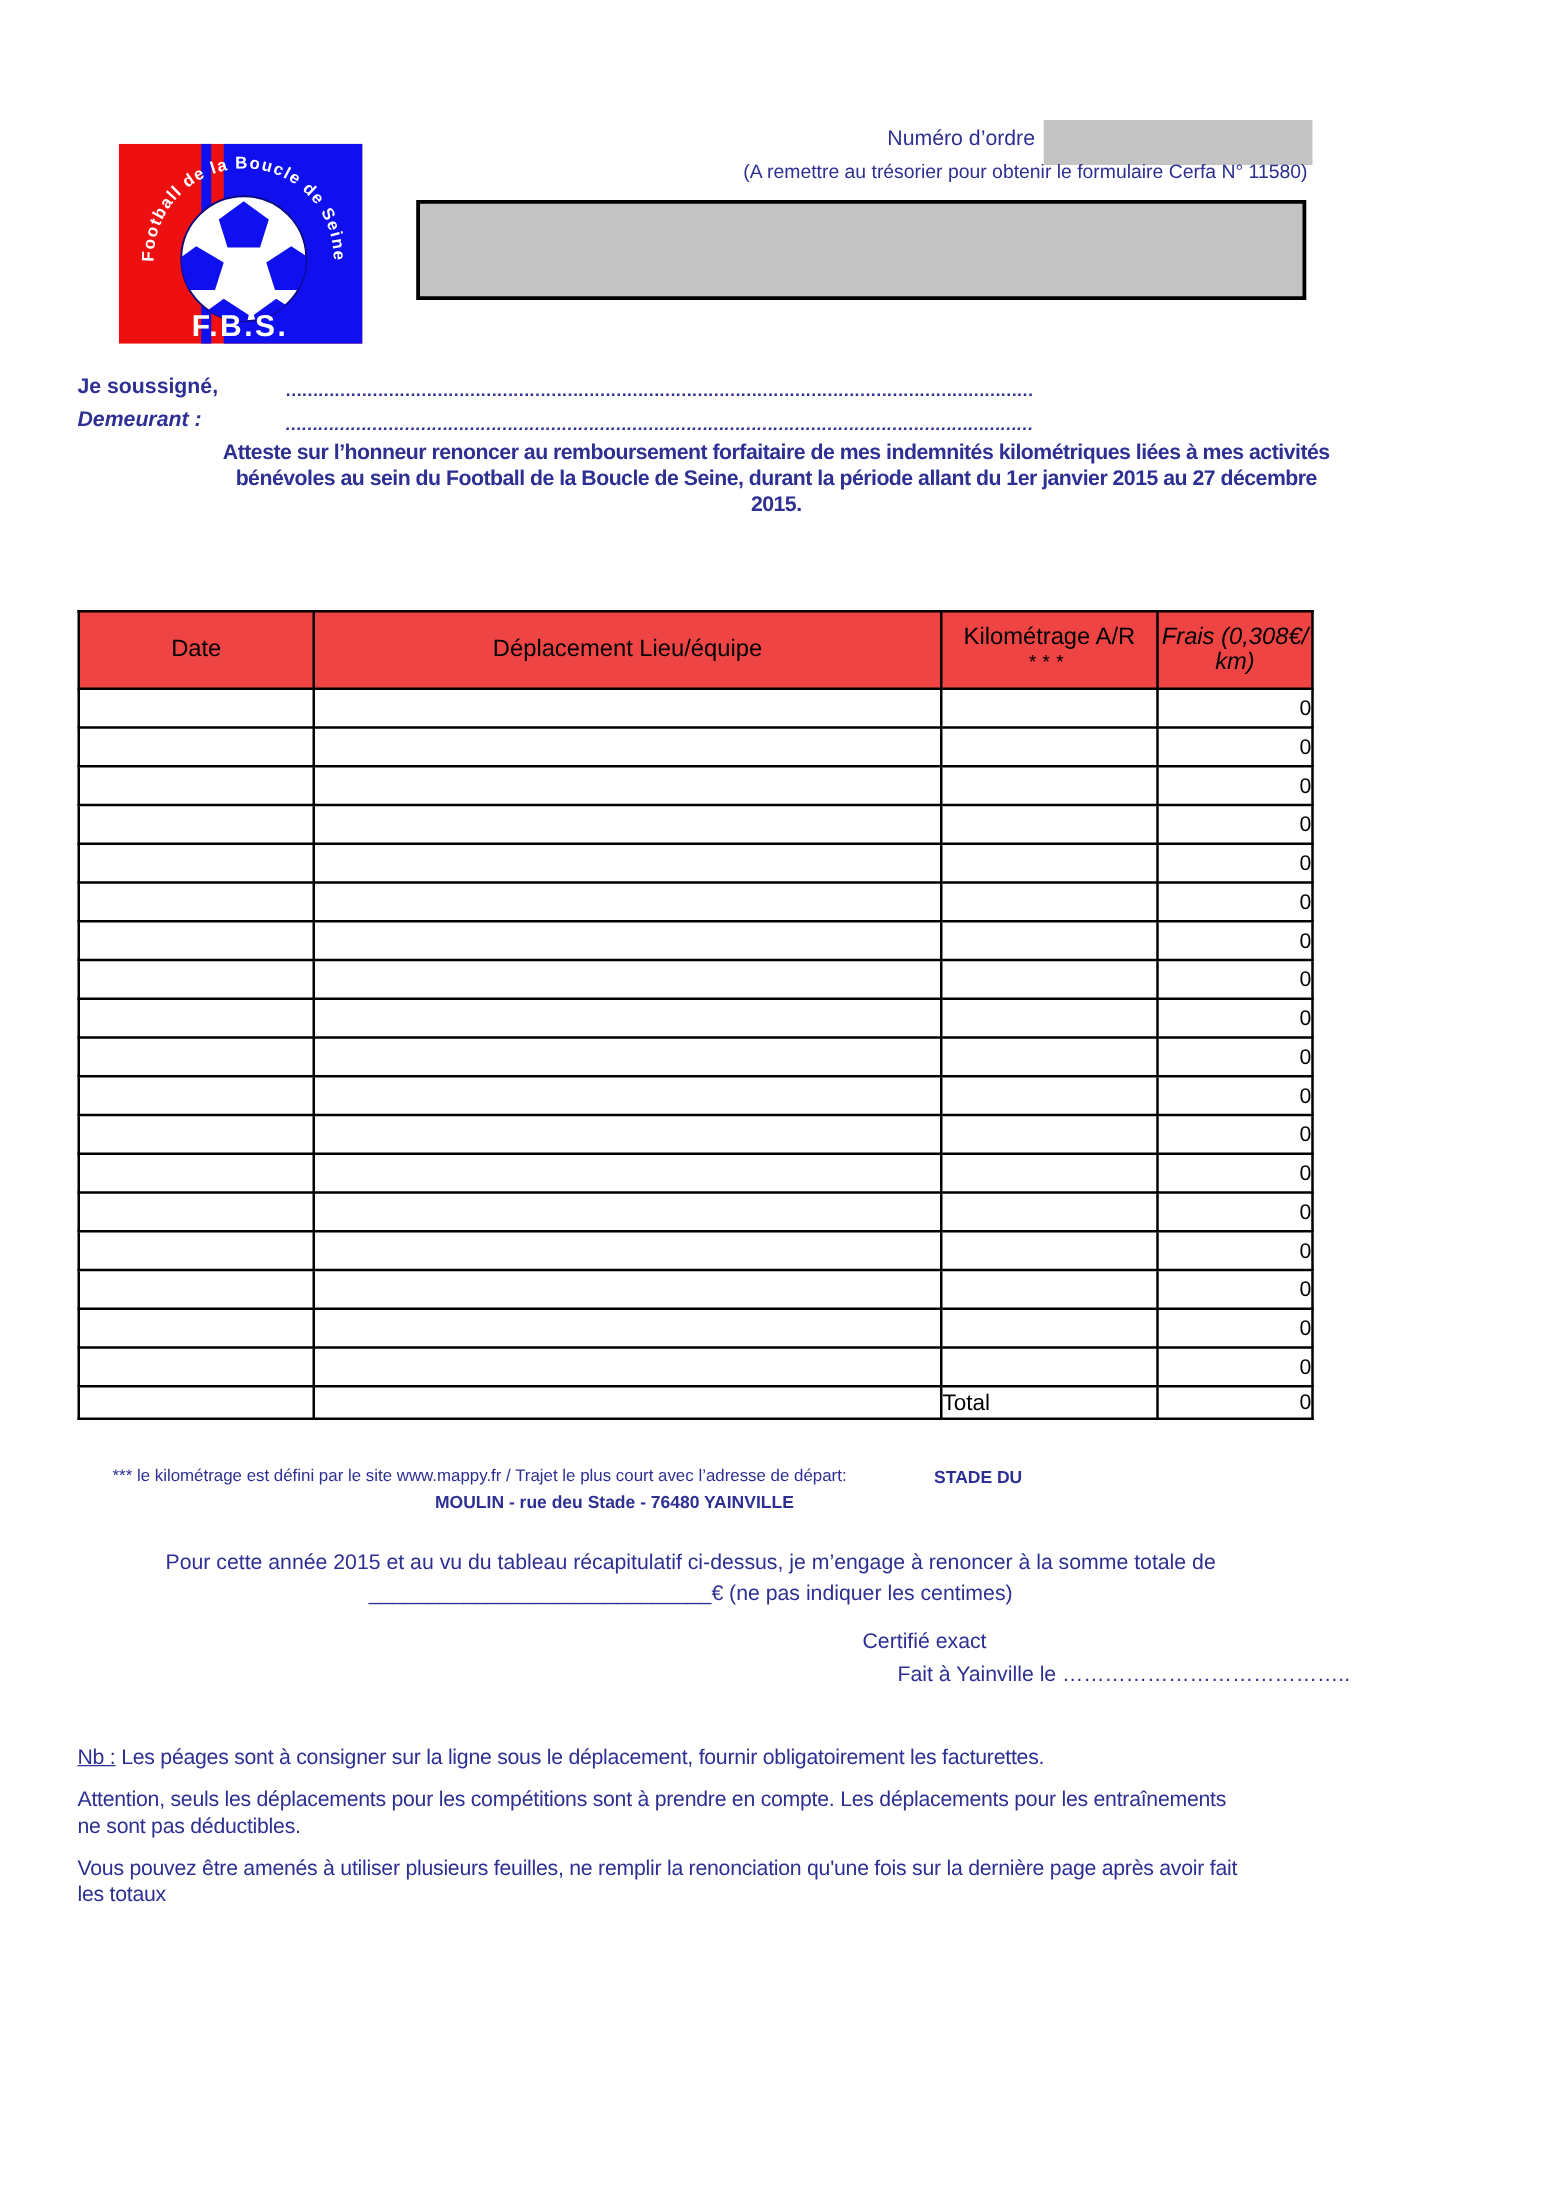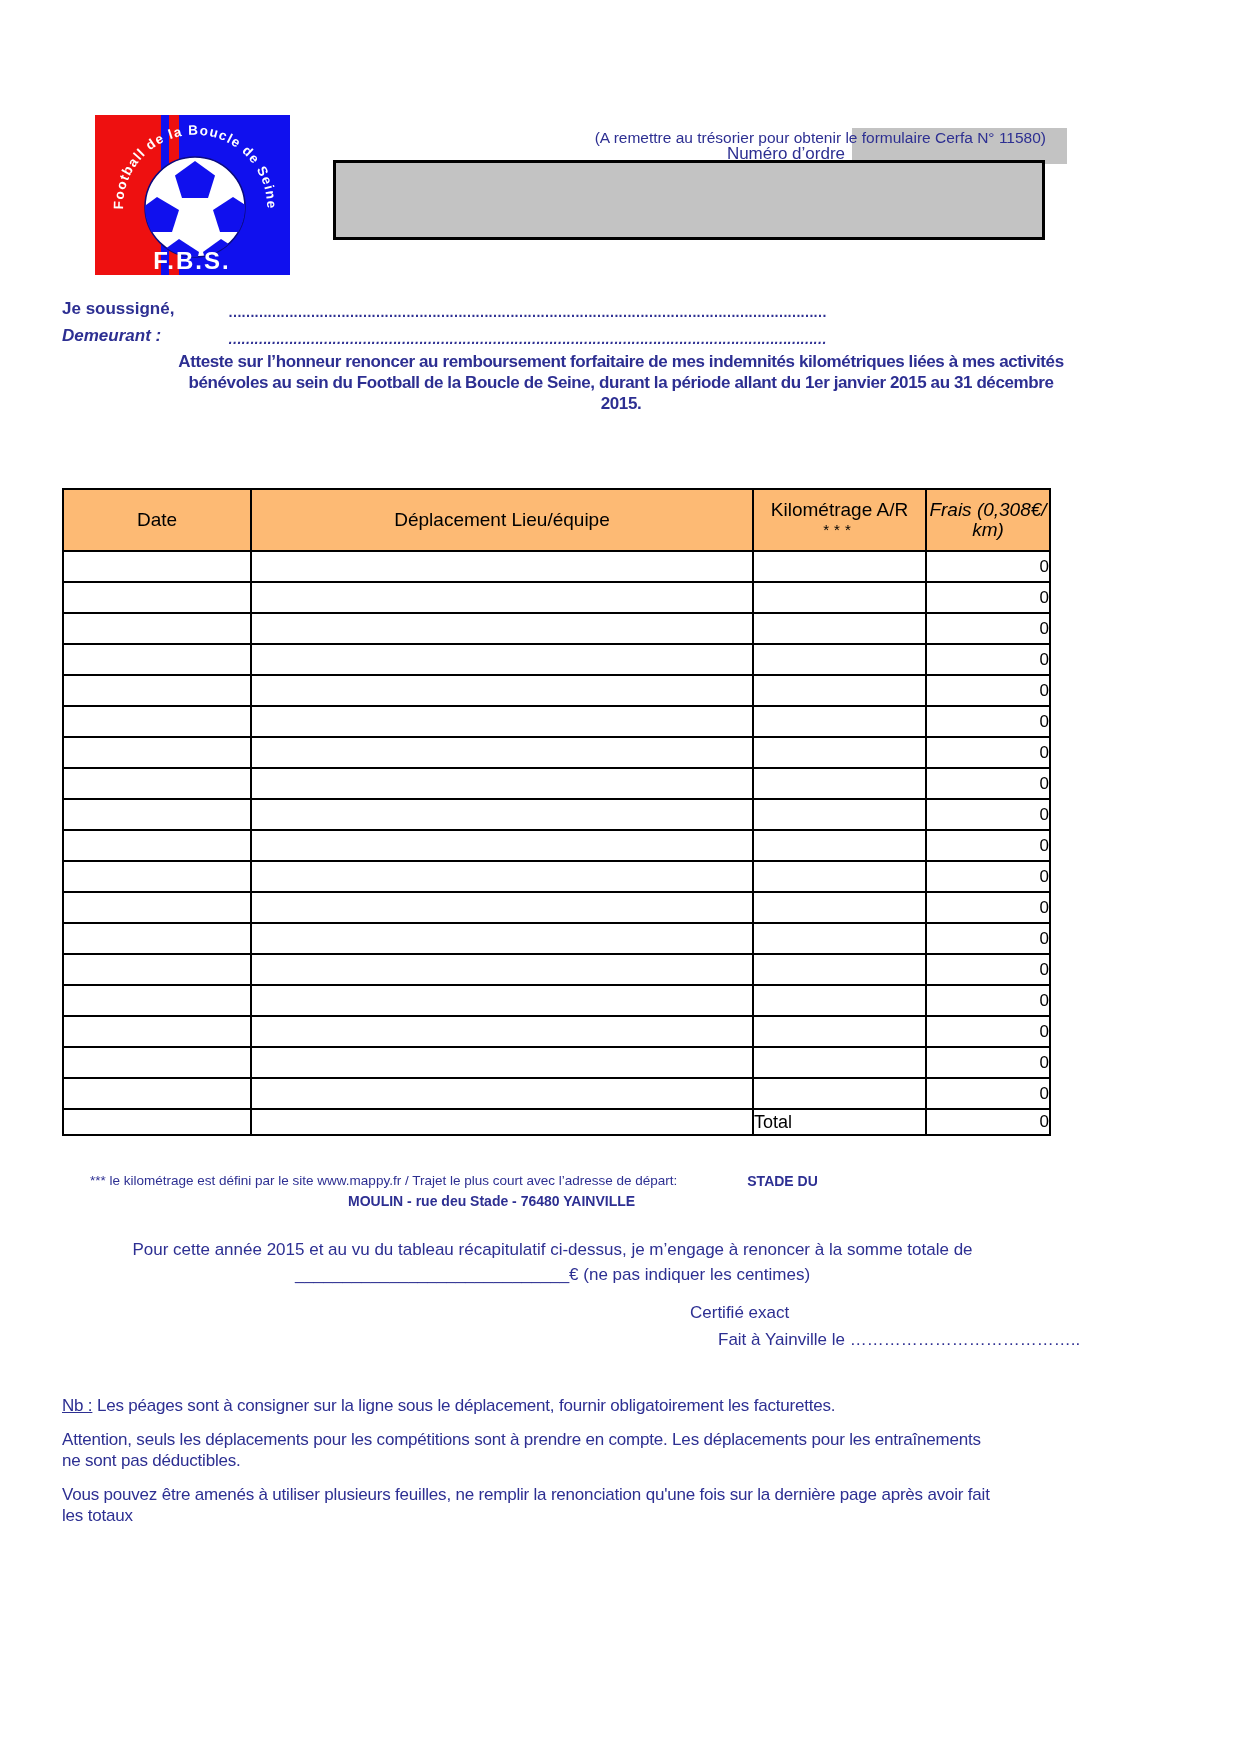--- a/index.html
+++ b/index.html
@@ -3,23 +3,23 @@
 <meta charset="utf-8">
 <style>
   html,body { margin:0; padding:0; background:#ffffff; }
   .page { position:relative; width:1241px; height:1754px; background:#ffffff;
           font-family:"Liberation Sans", sans-serif; color:#2d2f92; overflow:hidden; }
 
   
   .logo { position:absolute; left:95px; top:115px; width:195px; height:160px; }
 
   
-  .order-row { position:absolute; top:96px; left:461px; width:606px;
-               display:flex; justify-content:flex-end; align-items:flex-end; gap:7px;
-               font-size:17px;margin-top:32px; }
+  .order-row { position:absolute; top:96px; left:444px; width:606px;
+               display:flex; justify-content:flex-end; align-items:flex-start; gap:7px;
+               font-size:17px; }
   .order-label { padding-top:5px; white-space:nowrap; }
   .order-box { width:215px; height:36px; background:#c3c3c3; }
   .cerfa-note { position:absolute; top:129px; left:340px; width:706px;
                 text-align:right; font-size:15.5px; white-space:nowrap; }
 
   
   .big-box { position:absolute; left:333px; top:160px; width:706px; height:74px;
              background:#c3c3c3; border:3px solid #000; }
 
   
@@ -32,21 +32,21 @@
 
   
   .attest { position:absolute; left:60px; top:351px; width:1122px; text-align:center;
             font-weight:bold; font-size:17px; line-height:21px; letter-spacing:-0.4px; }
   .attest div { white-space:nowrap; }
 
   
   table.mileage { position:absolute; left:62px; top:488px; border-collapse:collapse;
                   table-layout:fixed; color:#000; }
   table.mileage th, table.mileage td { border:2px solid #000; padding:0; }
-  table.mileage thead th { background:#fdba74; font-weight:normal; font-size:19px;
+  table.mileage thead th { background:#ef4444; font-weight:normal; font-size:19px;
                            height:60px; text-align:center; vertical-align:middle; line-height:20px; }
   th.h-frais { word-break:break-all; line-height:20px;font-style:italic; }
   .km-sub { display:block; font-size:15px; letter-spacing:5px; }
   table.mileage tbody td { height:29px; background:#fff; }
   td.c-frais { text-align:right; font-size:17px; padding:0 4px; }
   tr.total-row td { height:24px; }
   td.ghost { border:none; background:transparent; }
   td.total-label { font-size:18px; text-align:left; padding-left:3px; }
 
   
@@ -112,21 +112,21 @@
     <span class="id-label">Je soussigné,</span>
     <span class="id-dots">…………………………………………………………………………………………………………………………</span>
   </div>
   <div class="id-row address">
     <span class="id-label">Demeurant :</span>
     <span class="id-dots">…………………………………………………………………………………………………………………………</span>
   </div>
 
   <div class="attest">
     <div>Atteste sur l’honneur renoncer au remboursement forfaitaire de mes indemnités kilométriques liées à mes activités</div>
-    <div>bénévoles au sein du Football de la Boucle de Seine, durant la période allant du 1er janvier 2015 au 31 décembre</div>
+    <div>bénévoles au sein du Football de la Boucle de Seine, durant la période allant du 1er janvier 2015 au 27 décembre</div>
     <div>2015.</div>
   </div>
 
   <table class="mileage">
     <colgroup>
         <col style="width:188px">
         <col style="width:502px">
         <col style="width:173px">
         <col style="width:124px">
       </colgroup>

